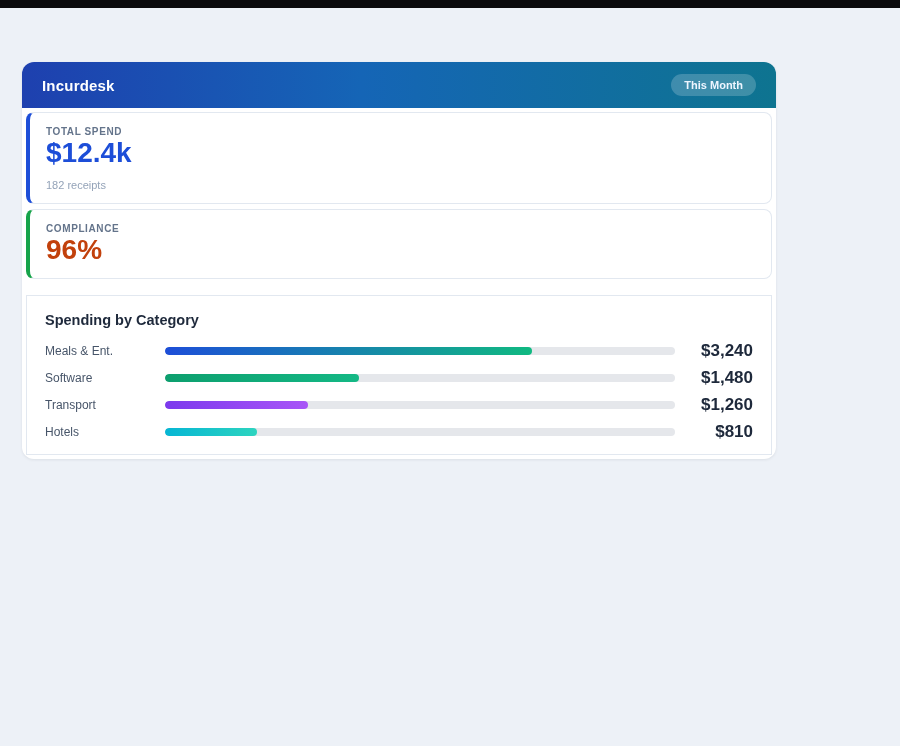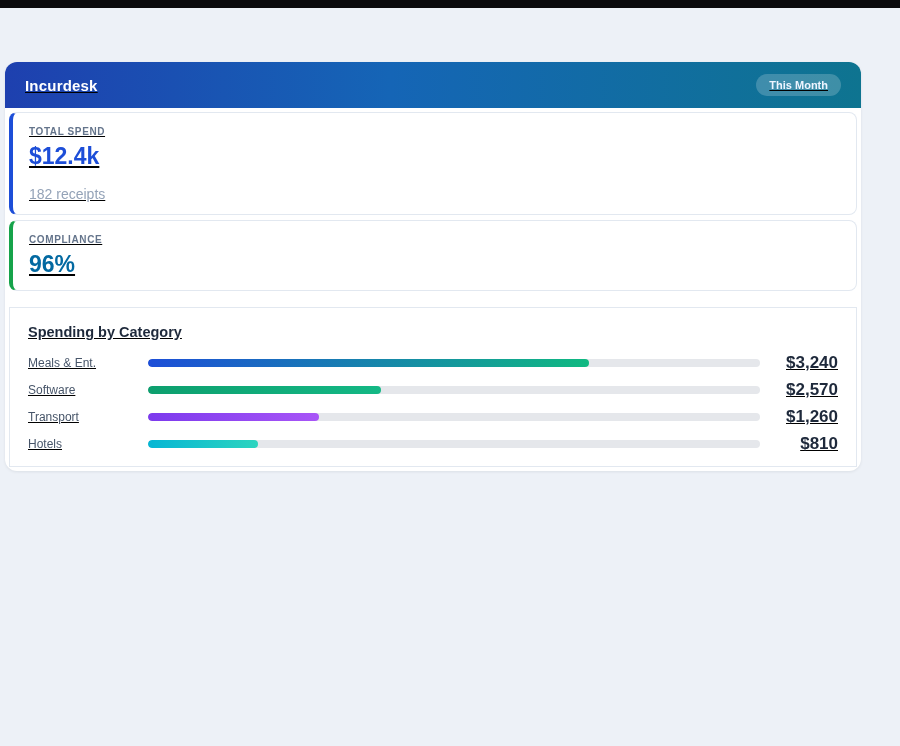--- a/index.html
+++ b/index.html
@@ -8,24 +8,23 @@
     background:#edf1f7;
     font-family:"Liberation Sans", sans-serif;
     position:relative;
     overflow:hidden;
   }
   .top-strip {
     position:absolute; top:0; left:0; width:900px; height:8px;
     background:#0b0b0d;
   }
   .app-card {
-    position:absolute; left:5px; top:62px; width:856px;
+    position:absolute; left:22px; top:62px; width:754px;
     background:#ffffff; border-radius:12px; overflow:hidden;
     box-shadow:0 1px 3px rgba(15,23,42,0.08);
-    text-decoration:underline;
   }
   .app-header {
     height:46px; display:flex; align-items:center; justify-content:space-between;
     padding:0 20px;
     background:linear-gradient(90deg,#1e40af 0%, #1565b6 45%, #0e7490 100%);
   }
   .app-title { color:#ffffff; font-size:15px; font-weight:700; letter-spacing:0.2px; }
   .badge {
     background:rgba(255,255,255,0.20); color:#eef5ff;
     font-size:11px; font-weight:700; padding:5px 13px; border-radius:999px;
@@ -34,22 +33,22 @@
   .content { padding:4px; }
   .stat-card {
     border:1px solid #e2e8f0; border-left:4px solid #1d4ed8;
     border-radius:8px; padding:13px 16px 12px 16px; margin-bottom:5px;
     background:#ffffff;
   }
   .stat-label {
     font-size:10px; font-weight:700; color:#64748b;
     text-transform:uppercase; letter-spacing:0.6px;
   }
-  .stat-value { font-size:23px; font-weight:800; color:#1d4ed8; margin-top:6px; line-height:1.15; }
-  .stat-sub { font-size:14px; color:#94a3b8; margin-top:17px; }
+  .stat-value { font-size:28px; font-weight:800; color:#1d4ed8; line-height:1.15; }
+  .stat-sub { font-size:11px; color:#94a3b8; margin-top:10px; }
   .stat-sub:empty { display:none; }
   .chart-card {
     border:1px solid #e2e8f0; border-radius:0; margin-top:16px;
     padding:16px 18px 18px 18px; background:#ffffff;
   }
   .chart-title { font-size:14.5px; font-weight:700; color:#1e293b; }
   .row {
     display:grid; grid-template-columns:110px 1fr 68px;
     align-items:center; column-gap:10px; margin-top:13px; height:14px;
   }
@@ -77,42 +76,42 @@
     <div class="stat-card" style="border-left-color: rgb(29, 78, 216);">
       <div class="stat-label">TOTAL SPEND</div>
       <div class="stat-value" style="color: rgb(29, 78, 216);">$12.4k</div>
       <div class="stat-sub">182 receipts</div>
     </div>
 
 
 
     <div class="stat-card" style="border-left-color: rgb(22, 163, 74);">
       <div class="stat-label">COMPLIANCE</div>
-      <div class="stat-value" style="color: #0369a1;">96%</div>
+      <div class="stat-value" style="color: #c2410c;">96%</div>
 
     </div>
 
     <div class="chart-card">
       <div class="chart-title">Spending by Category</div>
 
       <div class="row">
         <div class="row-label">Meals &amp; Ent.</div>
         <div class="track">
             <div class="fill" style="width: 72%; background: linear-gradient(90deg, rgb(29, 78, 216), rgb(16, 185, 129));"></div>
           </div>
         <div class="row-value">$3,240</div>
       </div>
 
 
       <div class="row">
         <div class="row-label">Software</div>
         <div class="track">
             <div class="fill" style="width: 38%; background: linear-gradient(90deg, rgb(13, 159, 110), rgb(20, 184, 133));"></div>
           </div>
-        <div class="row-value">$2,570</div>
+        <div class="row-value">$1,480</div>
       </div>
 
       <div class="row">
         <div class="row-label">Transport</div>
         <div class="track">
             <div class="fill" style="width: 28%; background: linear-gradient(90deg, rgb(124, 58, 237), rgb(168, 85, 247));"></div>
           </div>
         <div class="row-value">$1,260</div>
       </div>
 

